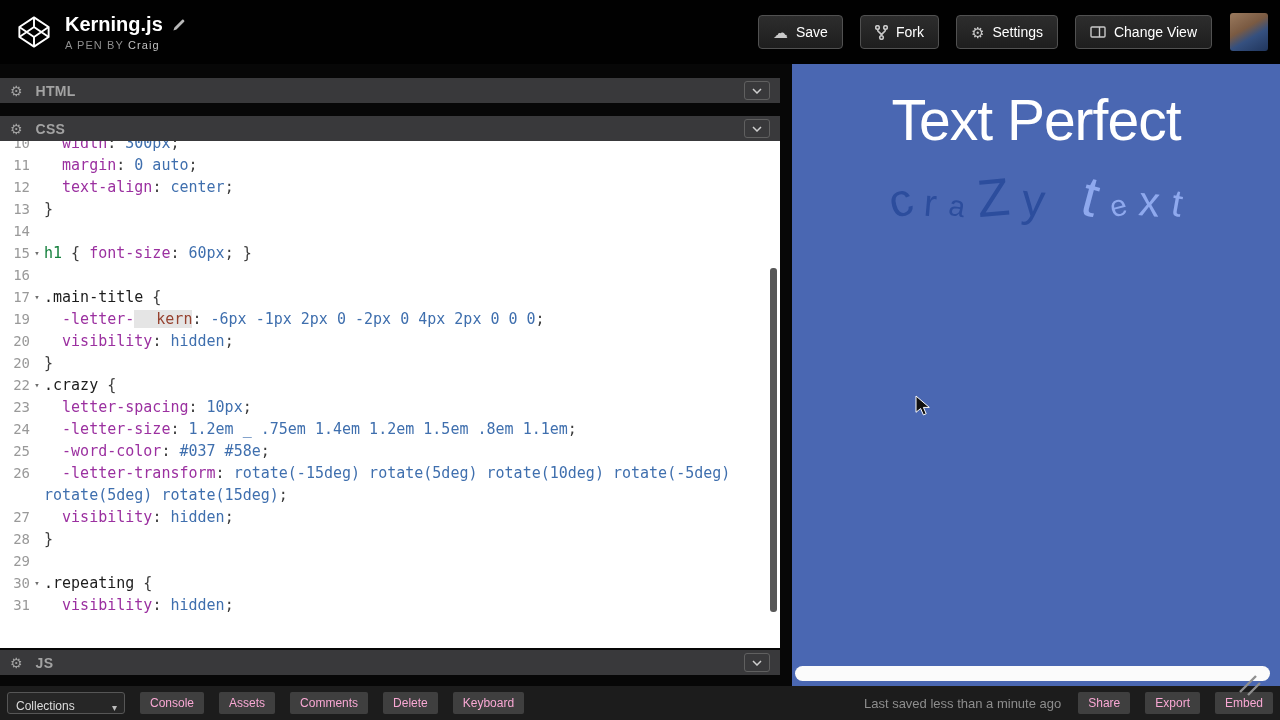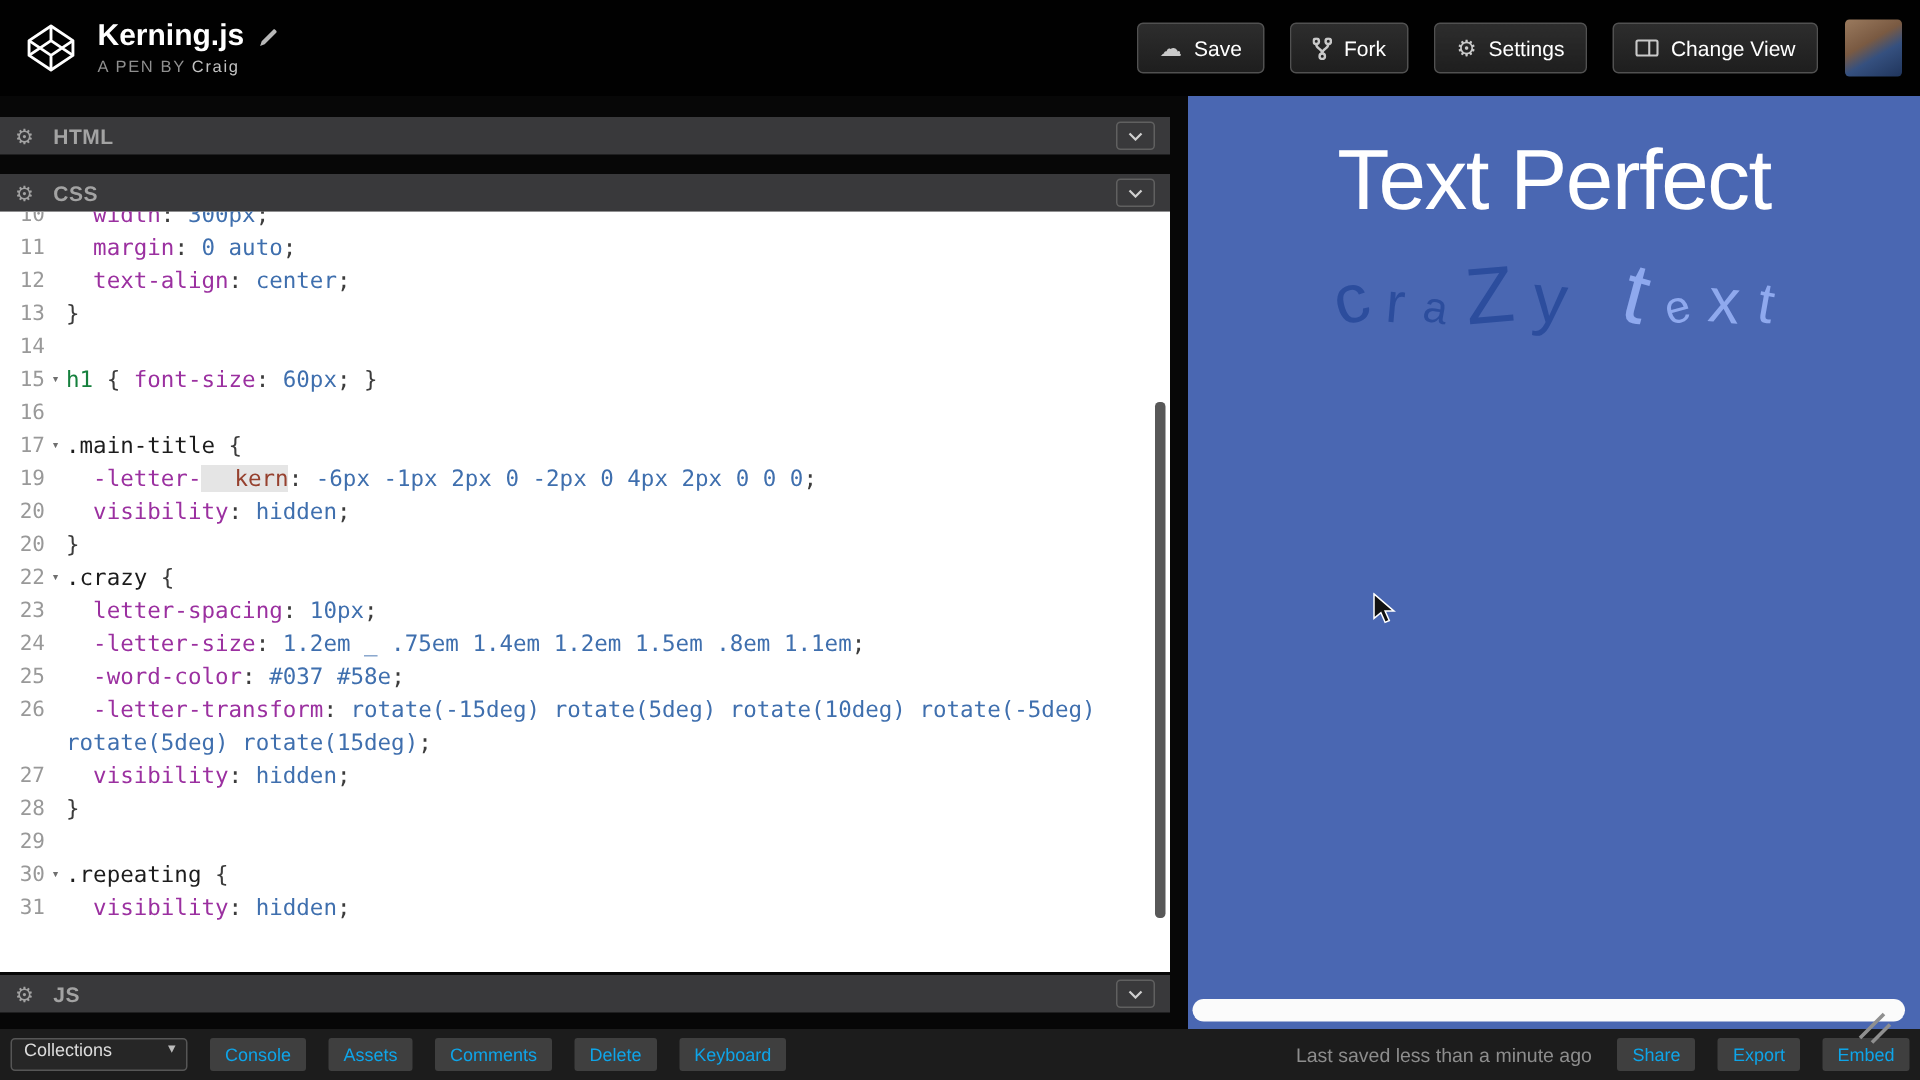--- a/index.html
+++ b/index.html
@@ -53,23 +53,23 @@
   .main-title{color:#fff;font-size:57px;font-weight:400;letter-spacing:-1px;line-height:64px;}
   .crazy-line{margin-top:4px;line-height:80px;white-space:nowrap;}
   .crazy-letter{display:inline-block;margin:0 6px;font-weight:400;}
   .crazy-space{display:inline-block;width:26px;}
   .h-scrollbar{position:absolute;left:3px;bottom:5px;width:475px;height:15px;background:#fbfbfb;border-radius:8px;cursor:pointer;}
   .cursor{position:absolute;left:123px;top:331px;}
   .resize-grip{position:absolute;left:1234px;top:668px;z-index:10;cursor:nwse-resize;}
 
   
   .app-footer{position:absolute;left:0;bottom:0;width:1280px;height:34px;background:#1c1c1c;display:flex;align-items:center;padding:0 7px;gap:15px;}
-  .fselect{position:relative;width:118px;height:22px;background:#262626;border:1px solid #565656;border-radius:3px;color:#ddd;font-size:12px;display:flex;align-items:flex-start;padding:0 8px;cursor:pointer;}
+  .fselect{position:relative;width:118px;height:22px;background:#262626;border:1px solid #565656;border-radius:3px;color:#ddd;font-size:12px;display:flex;align-items:flex-end;padding:0 8px;cursor:pointer;}
   .fselect .caret{position:absolute;right:7px;color:#bbb;font-size:10px;}
-  .fbtn{height:22px;padding:0 10px;background:#3f3f3f;border:none;border-radius:2px;color:#0ea5e9;font-size:12px;display:flex;align-items:center;cursor:pointer;font-family:inherit;}
+  .fbtn{height:22px;padding:0 10px;background:#3f3f3f;border:none;border-radius:2px;color:#f9a8d4;font-size:12px;display:flex;align-items:center;cursor:pointer;font-family:inherit;}
   .last-saved{margin-left:auto;color:#8d8d8d;font-size:13px;margin-right:2px;}
 </style>
 </head>
 <body>
 
 <div class="app-header">
   <svg class="logo" viewBox="0 0 32 32" fill="none" stroke="#ffffff" stroke-width="1.7" stroke-linejoin="round">
     <path d="M16,3 L29,11.6 L29,20.4 L16,29 L3,20.4 L3,11.6 Z"></path>
     <path d="M16,3 L16,11.6 M16,20.4 L16,29 M3,11.6 L16,20.4 L29,11.6 M3,20.4 L16,11.6 L29,20.4"></path>
   </svg>

